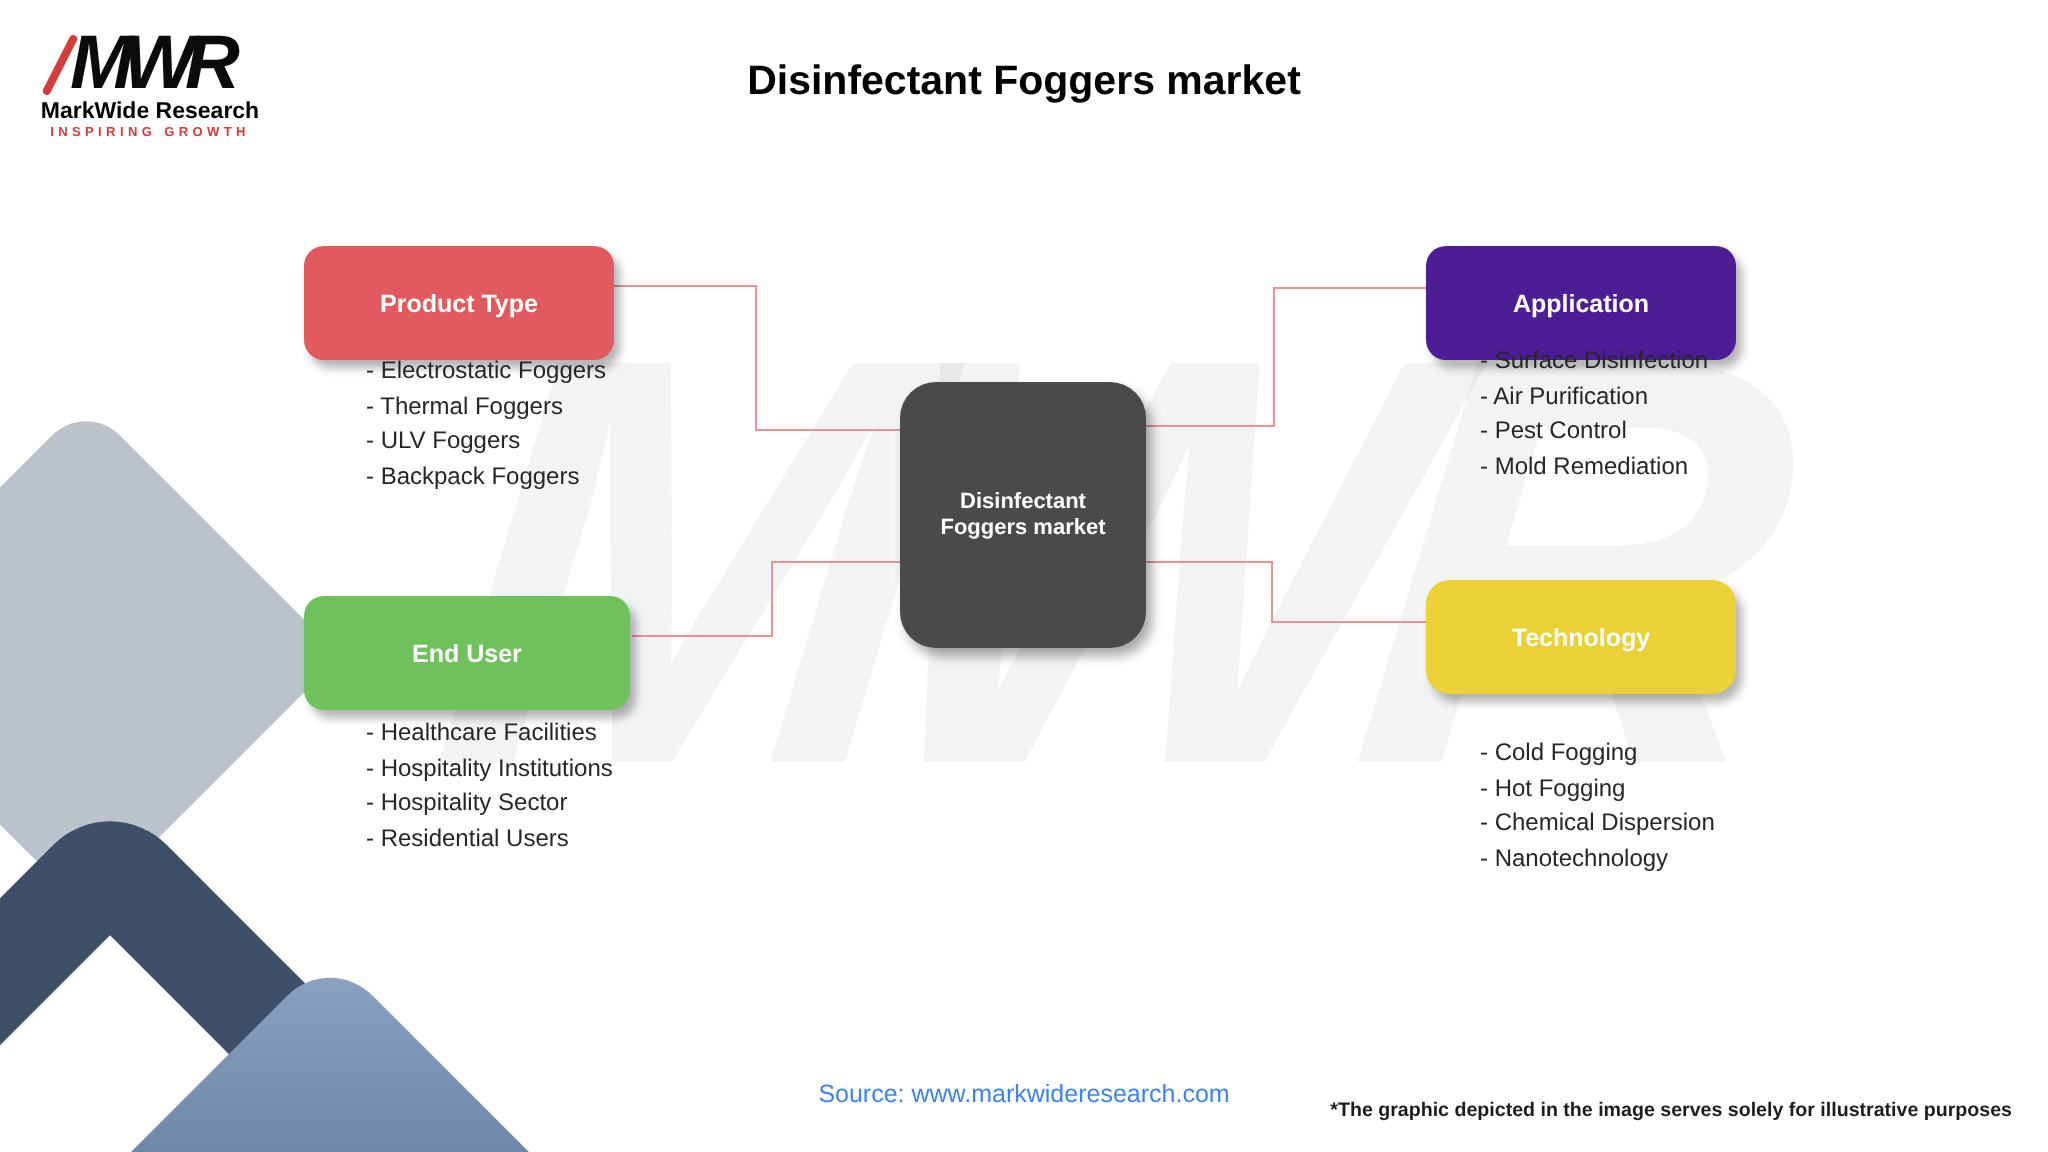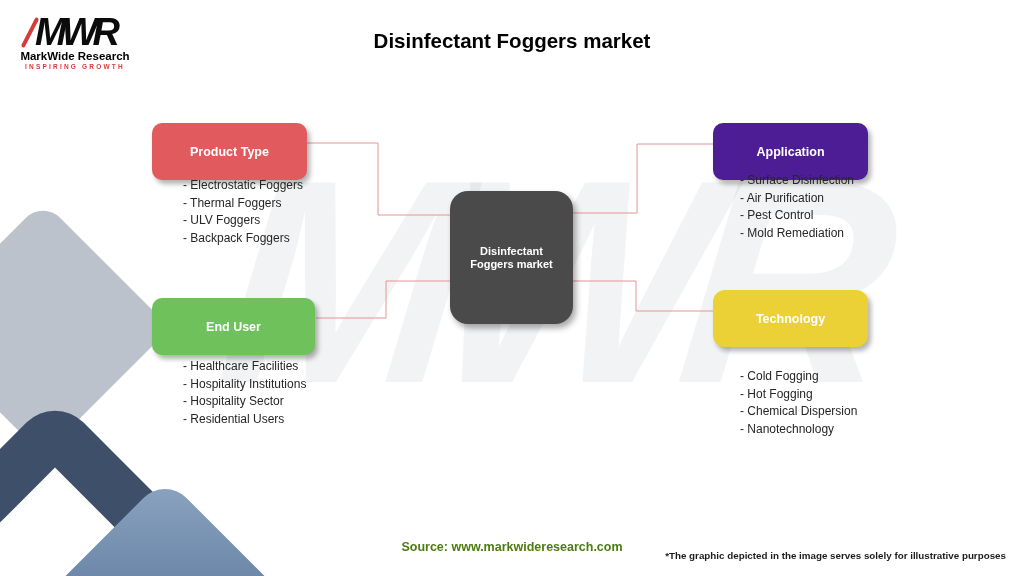--- a/index.html
+++ b/index.html
@@ -75,21 +75,21 @@
   .node-list { position: absolute; z-index: 2; list-style: none; font-size: 12px; color: #262626; }
   .node-list li { line-height: 17.6px; white-space: nowrap; }
   .list-product    { left: 183px; top: 177px; }
   .list-application{ left: 740px; top: 172px; }
   .list-enduser    { left: 183px; top: 358px; }
   .list-technology { left: 740px; top: 343px; margin-top: 25px; }
 
   
   .source-line {
     position: absolute; z-index: 3; left: 0; right: 0; top: 540px;
-    text-align: center; font-size: 12.5px; font-weight: bold; color: #4d7c0f;
+    text-align: center; font-size: 12.5px; font-weight: normal; color: #3b82f6;
   }
   .disclaimer {
     position: absolute; z-index: 3; right: 18px; top: 550px;
     font-size: 9.8px; font-weight: 600; color: #1c1c1c;
   }
 </style>
 </head>
 <body>
 
 <div class="canvas">

